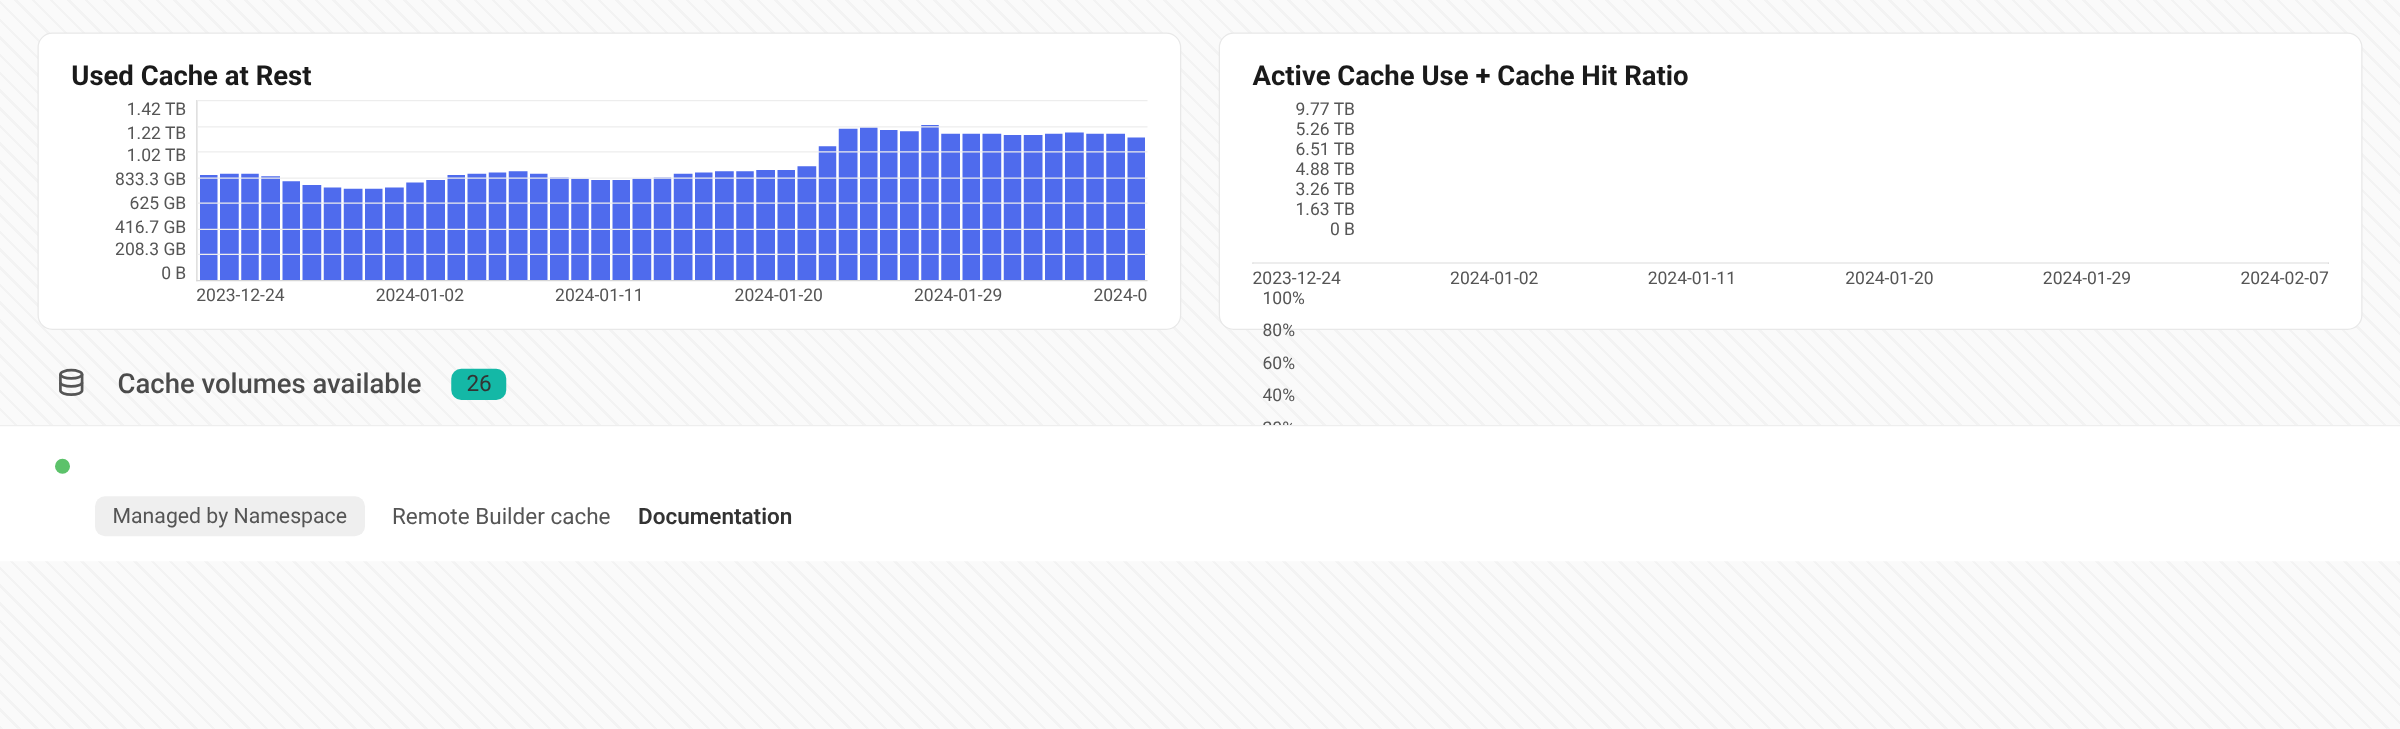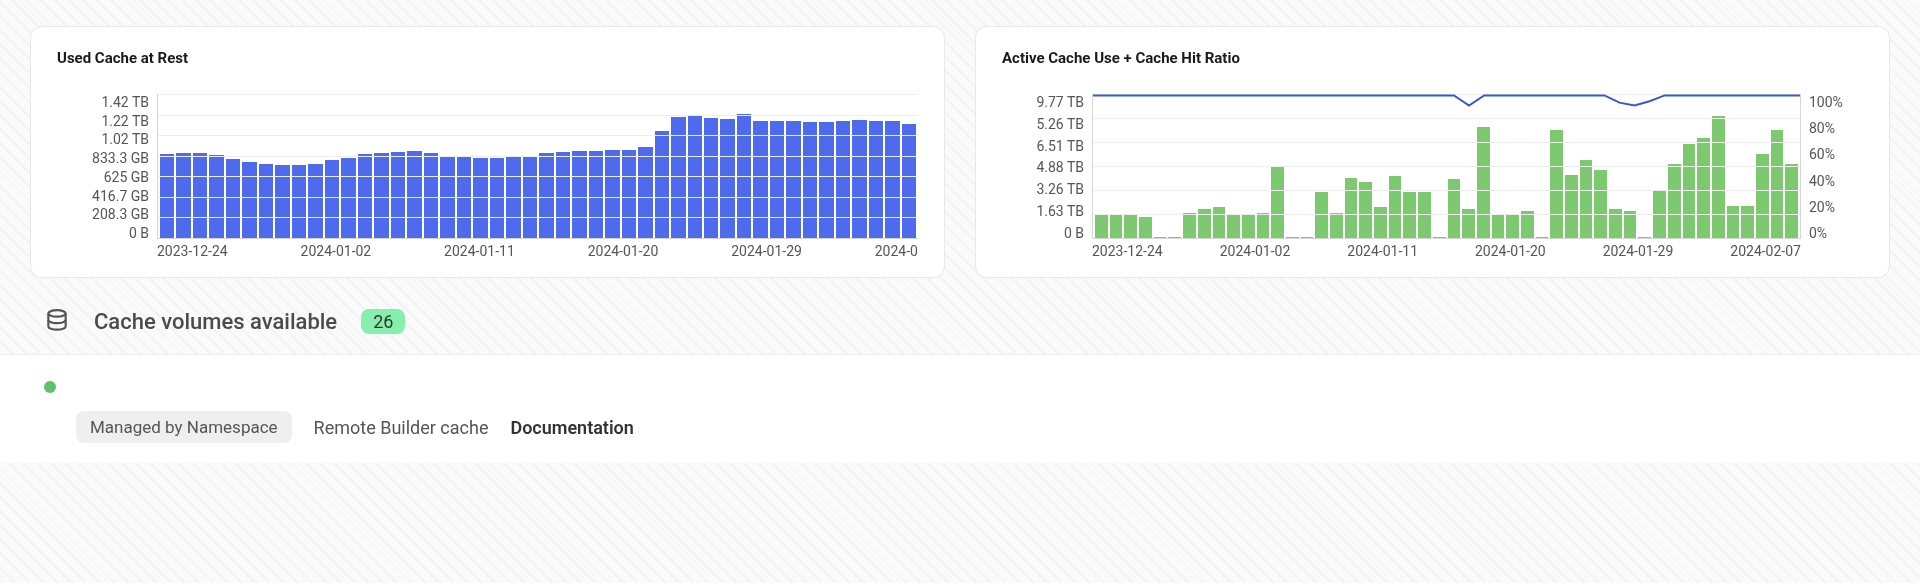--- a/index.html
+++ b/index.html
@@ -31,24 +31,24 @@
   }
   .card {
     background: #fff;
     border: 1px solid #e8e8e8;
     border-radius: 12px;
     padding: 22px 26px 18px 26px;
     flex: 1;
     min-width: 0;
   }
   .card-title {
-    font-size: 15px;
+    font-size: 22px;
     font-weight: 700;
     color: #1a1a1a;
-    margin-bottom: 27px;
+    margin-bottom: 6px;
   }
   
   .chart1-body {
     display: flex;
     align-items: stretch;
     height: 165px;
   }
   .y-axis {
     display: flex;
     flex-direction: column;
@@ -95,20 +95,21 @@
     justify-content: space-between;
     font-size: 14px;
     color: #555;
     padding-top: 4px;
   }
   
   .chart2-body {
     display: flex;
     align-items: stretch;
     height: 165px;
+    flex-direction: column;
   }
   .y-axis-left {
     display: flex;
     flex-direction: column;
     justify-content: space-between;
     align-items: flex-end;
     font-size: 14px;
     color: #555;
     padding-right: 8px;
     padding-bottom: 18px;
@@ -117,20 +118,21 @@
   .y-axis-right {
     display: flex;
     flex-direction: column;
     justify-content: space-between;
     align-items: flex-start;
     font-size: 14px;
     color: #555;
     padding-left: 8px;
     padding-bottom: 18px;
     width: 62px;
+    gap: 10px;
   }
   .chart2-plot-wrap {
     flex: 1;
     display: flex;
     flex-direction: column;
   }
   .chart2-plot {
     flex: 1;
     position: relative;
     border-left: 1px solid #d6d6d6;
@@ -163,21 +165,21 @@
     gap: 24px;
     padding: 30px 0 20px 44px;
   }
   .db-icon svg { display: block; }
   .section-title {
     font-size: 22px;
     color: #4b4b4b;
     font-weight: 500;
   }
   .count-badge {
-    background: #86efac;
+    background: #14b8a6;
     color: #333;
     font-size: 18px;
     font-weight: 400;
     padding: 2px 12px;
     border-radius: 8px;
   }
 
   
   .volume-area {
     position: relative;

